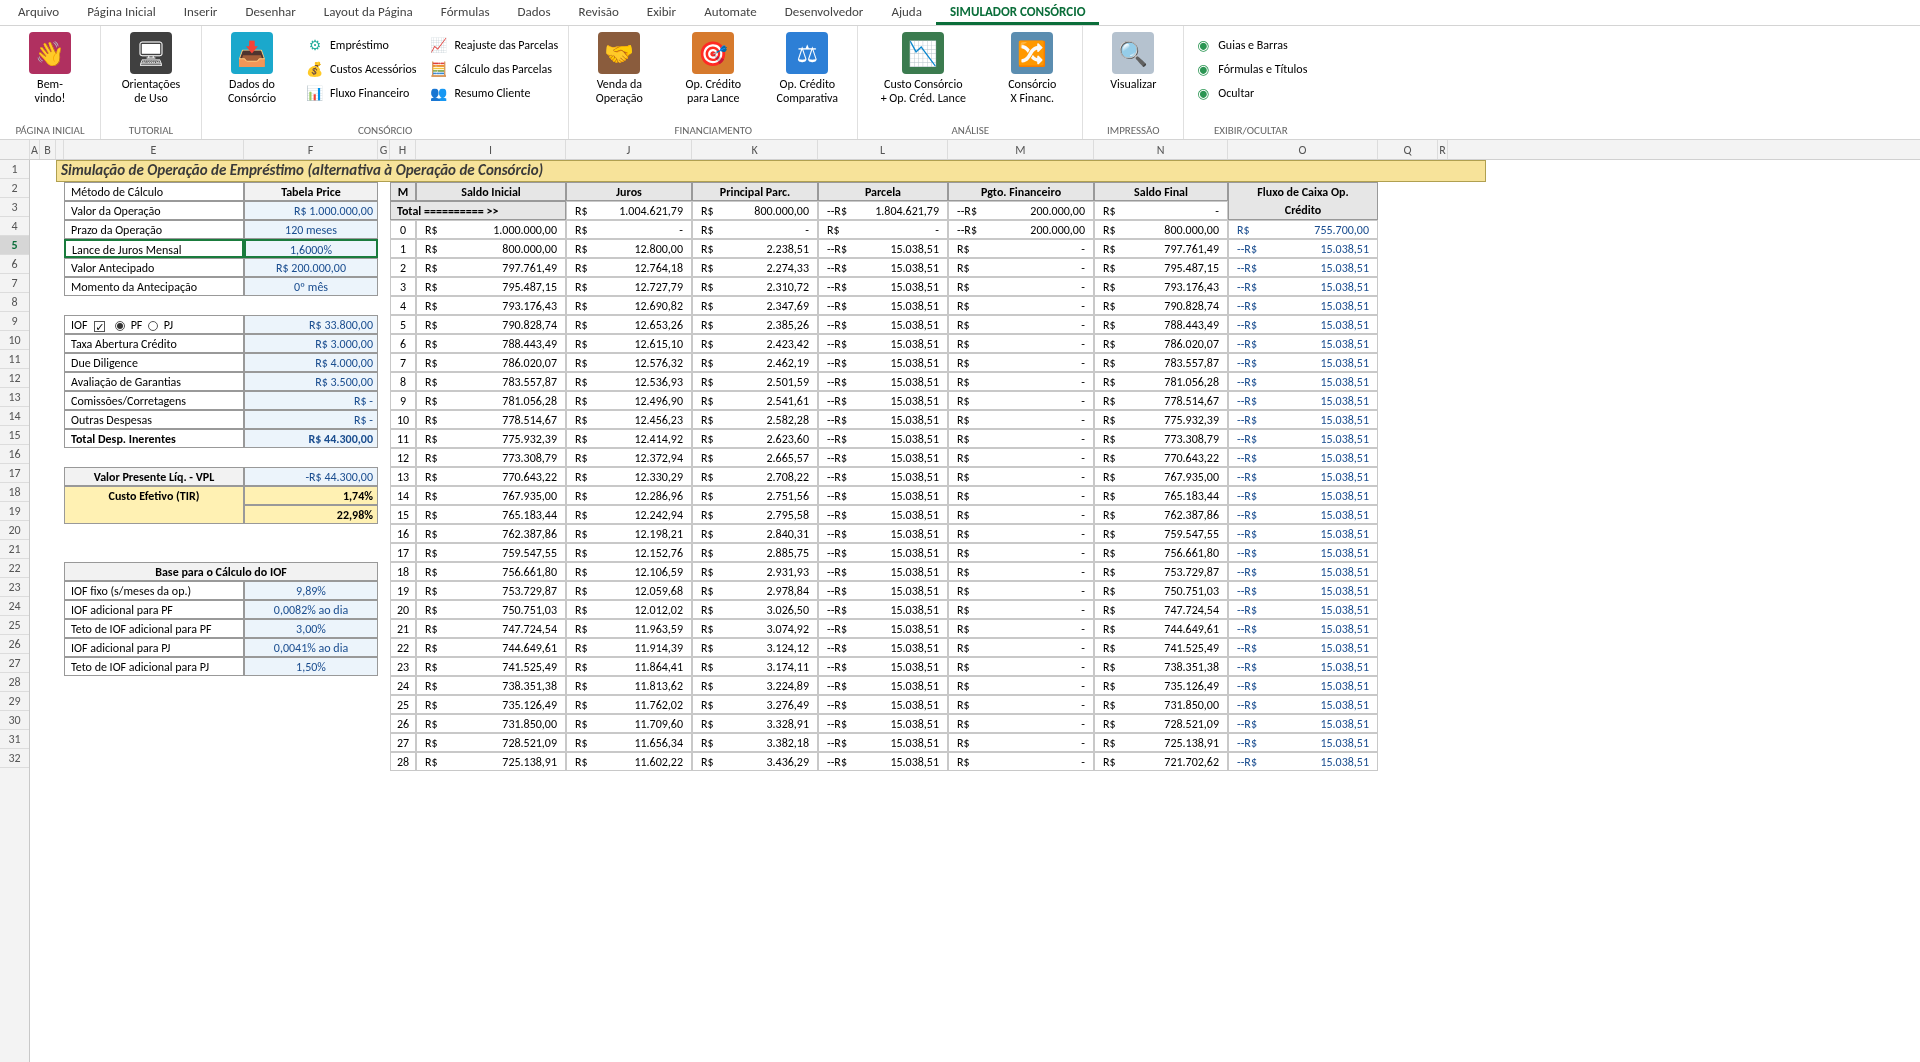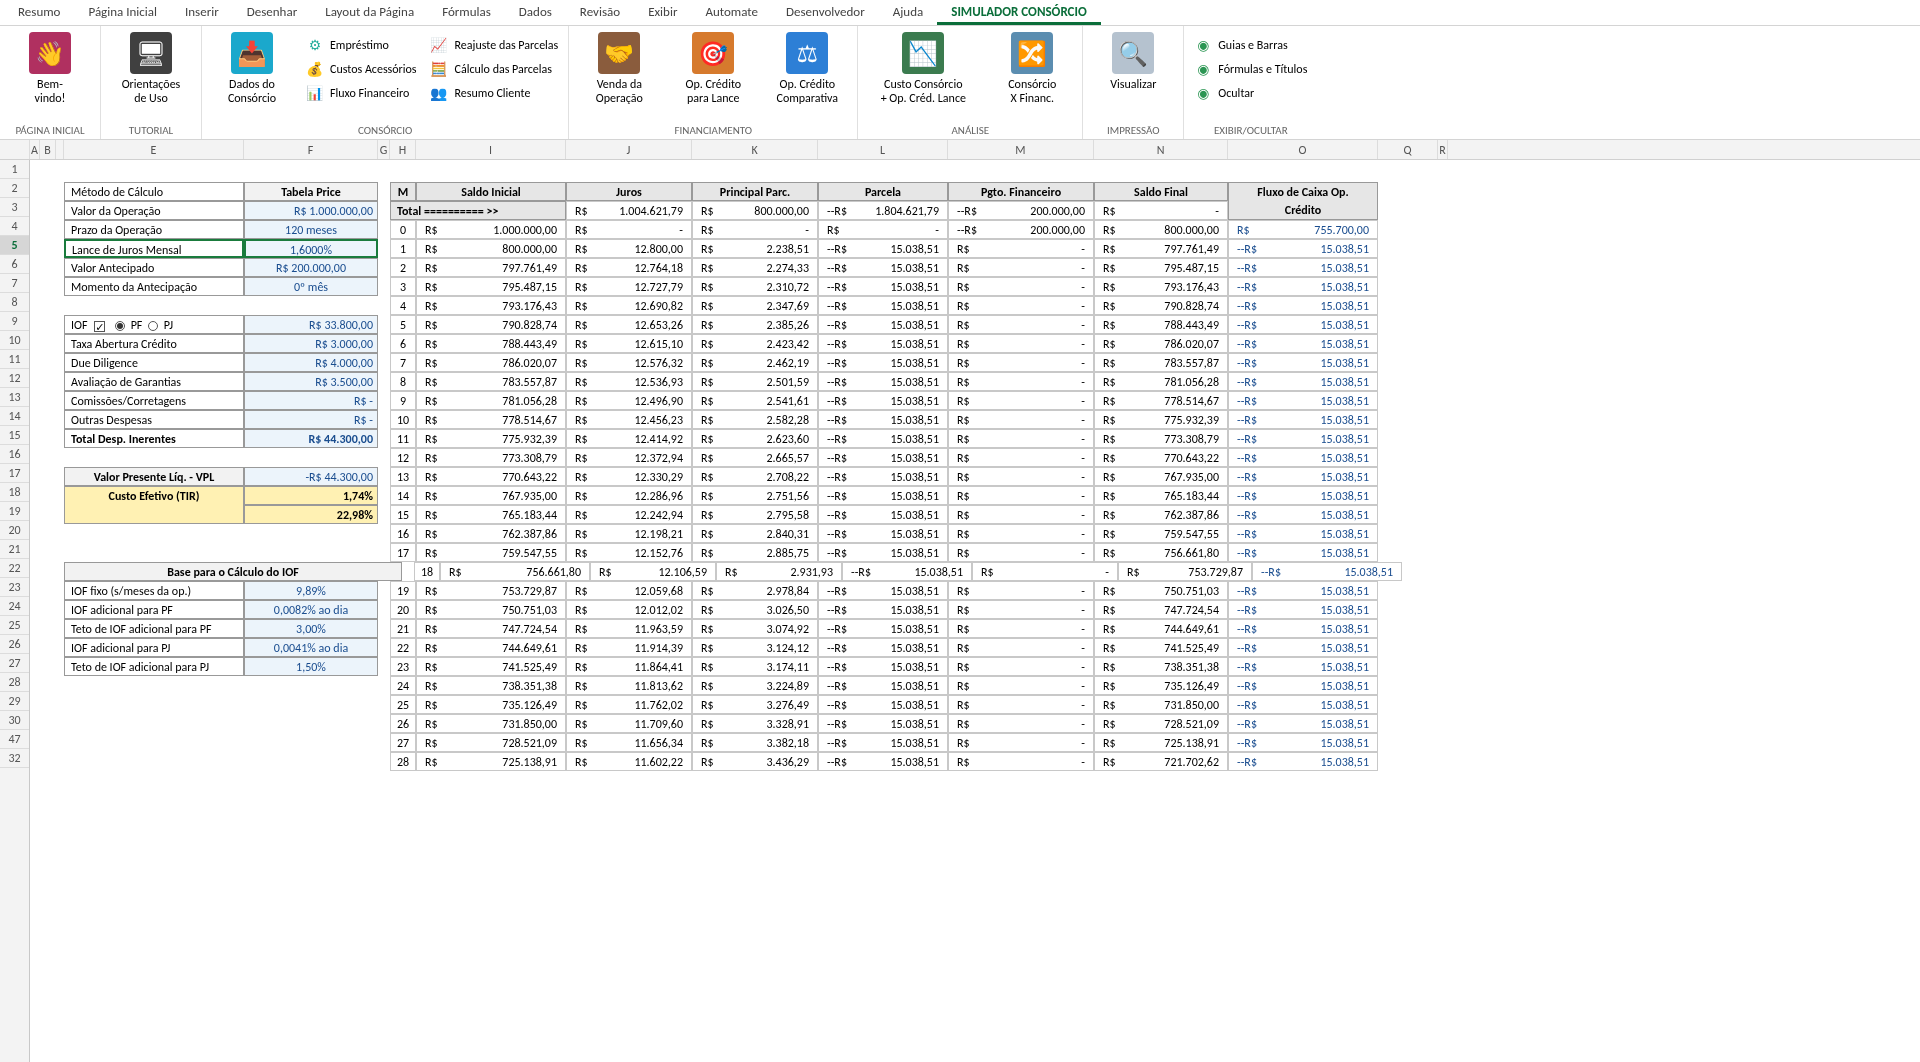--- a/index.html
+++ b/index.html
@@ -85,21 +85,21 @@
 
 .radio { display:inline-block; width:10px; height:10px; border:1px solid #555; border-radius:50%; vertical-align:middle; margin:0 3px;}
 .radio.on::after{content:"";display:block;width:6px;height:6px;background:#333;border-radius:50%;margin:1px;}
 .chk { display:inline-block; width:11px; height:11px; border:1px solid #555; vertical-align:middle; margin:0 4px; position:relative;}
 .chk.on::after{content:"✓"; position:absolute; top:-3px; left:0; font-size:11px;}
 </style>
 </head>
 <body>
 
 <div class="ribbon-tabs" id="ribbon-tabs">
-    <div class="ribbon-tab">Resumo</div>
+    <div class="ribbon-tab">Arquivo</div>
     <div class="ribbon-tab">Página Inicial</div>
     <div class="ribbon-tab">Inserir</div>
     <div class="ribbon-tab">Desenhar</div>
     <div class="ribbon-tab">Layout da Página</div>
     <div class="ribbon-tab">Fórmulas</div>
     <div class="ribbon-tab">Dados</div>
     <div class="ribbon-tab">Revisão</div>
     <div class="ribbon-tab">Exibir</div>
     <div class="ribbon-tab">Automate</div>
     <div class="ribbon-tab">Desenvolvedor</div>
@@ -283,27 +283,28 @@
       <div>21</div>
       <div>22</div>
       <div>23</div>
       <div>24</div>
       <div>25</div>
       <div>26</div>
       <div>27</div>
       <div>28</div>
       <div>29</div>
       <div>30</div>
-      <div>47</div>
+      <div>31</div>
       <div>32</div>
     </div>
   <div class="cells" id="cells">
       <div class="row title">
         <div class="cell cA" style="border: none;"></div>
         <div class="cell cB" style="border: none;"></div>
+        <div class="cell title-bar" style="width: 1430px;">Simulação de Operação de Empréstimo (alternativa à Operação de Consórcio)</div>
       </div>
       <div class="row">
         <div class="cell cA" style="border: none;"></div>
         <div class="cell cB" style="border: none;"></div>
         <div class="cell cC" style="border: none;"></div>
         <div class="cell cE box-lbl">Método de Cálculo</div>
         <div class="cell cF box-hdr">Tabela Price</div>
         <div class="cell cG" style="border: none;"></div>
         <div class="cell cH tbl-hdr">M</div>
         <div class="cell cI tbl-hdr">Saldo Inicial</div>
@@ -1007,21 +1008,21 @@
         </div>
         <div class="cell cO rs-pair neg" style="border: 1px solid rgb(200, 200, 200);">
           <span class="rs-l" style="color: rgb(26, 77, 143);">-R$</span>
           <span class="rs-r" style="color: rgb(26, 77, 143);">15.038,51</span>
         </div>
       </div>
       <div class="row">
         <div class="cell cA" style="border: none;"></div>
         <div class="cell cB" style="border: none;"></div>
         <div class="cell cC" style="border: none;"></div>
-        <div class="cell box-hdr" style="width: 338px;">Base para o Cálculo do IOF</div>
+        <div class="cell box-hdr" style="width: 314px;">Base para o Cálculo do IOF</div>
         <div class="cell cG" style="border: none;"></div>
         <div class="cell cH num-c">18</div>
         <div class="cell cI rs-pair" style="border: 1px solid rgb(200, 200, 200);">
           <span class="rs-l">R$</span>
           <span class="rs-r">756.661,80</span>
         </div>
         <div class="cell cJ rs-pair" style="border: 1px solid rgb(200, 200, 200);">
           <span class="rs-l">R$</span>
           <span class="rs-r">12.106,59</span>
         </div>

